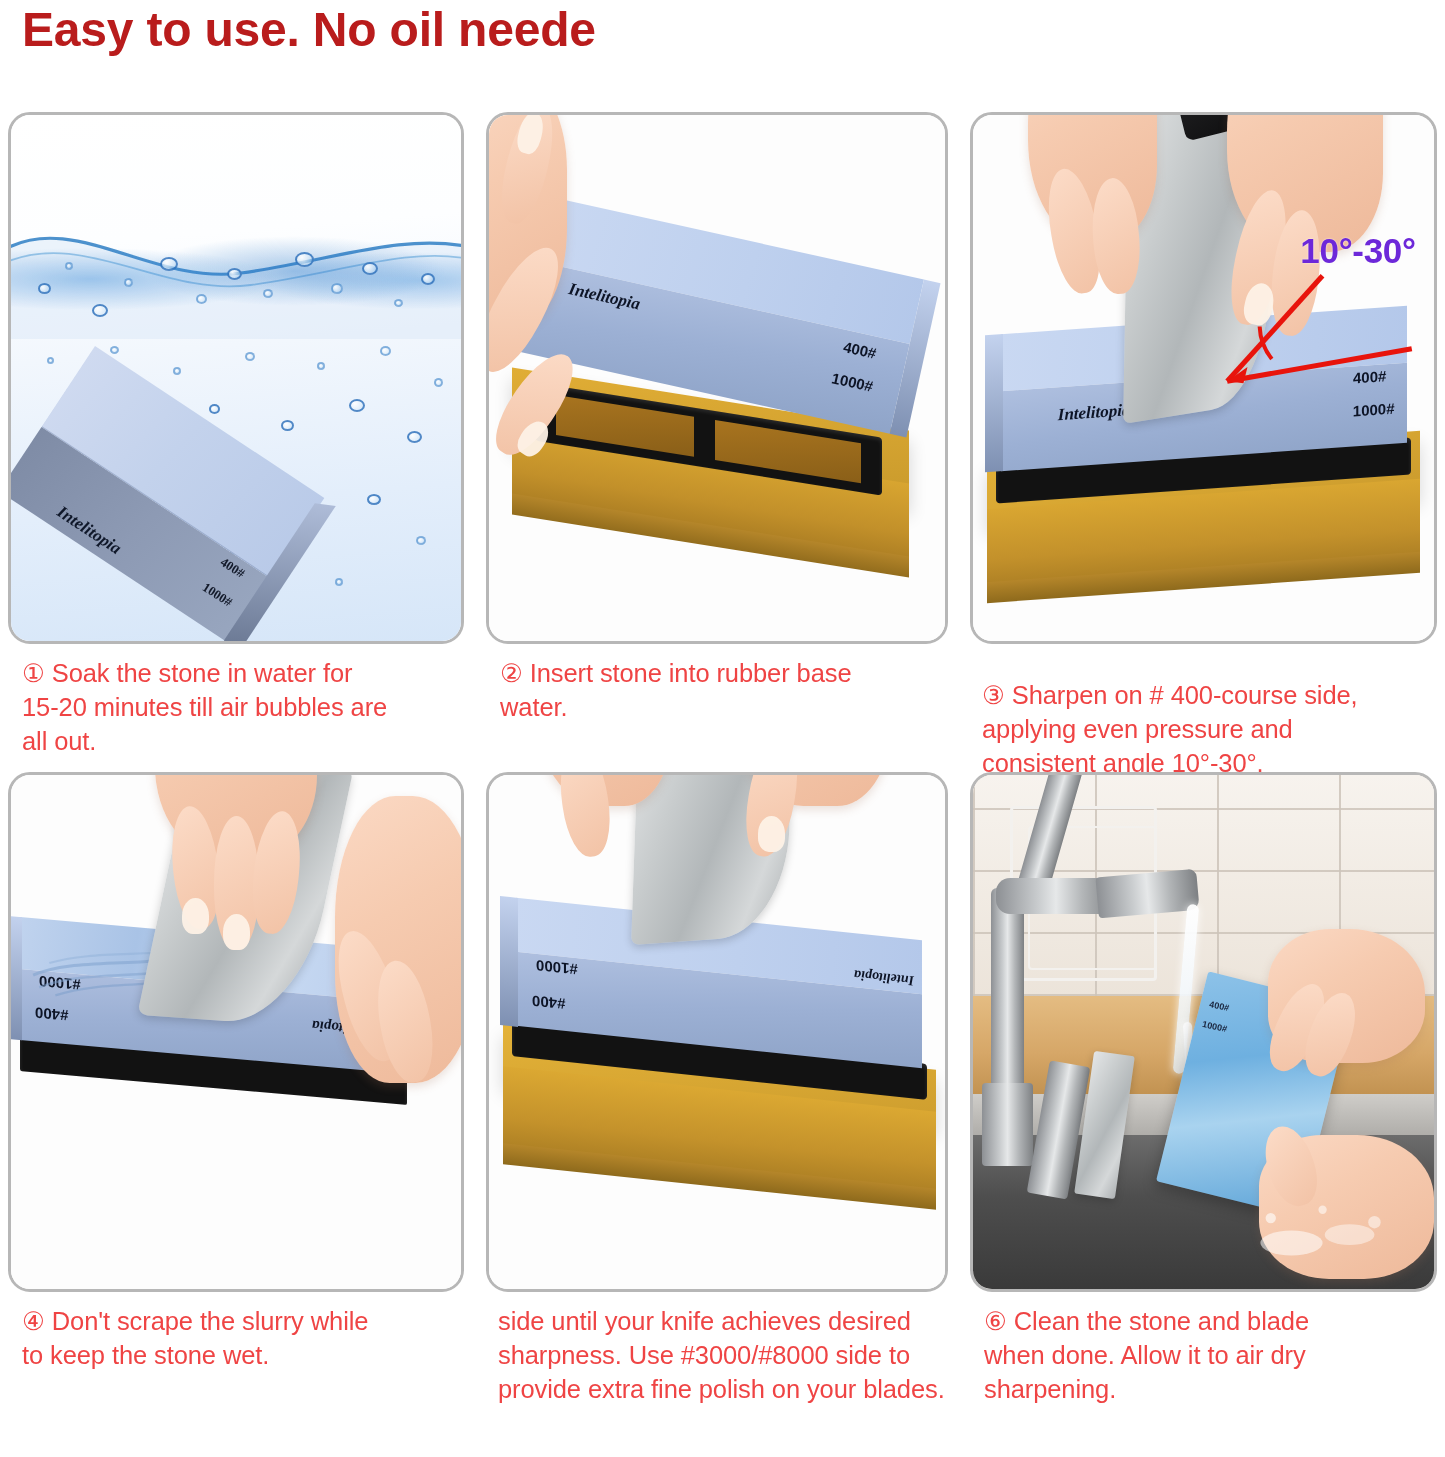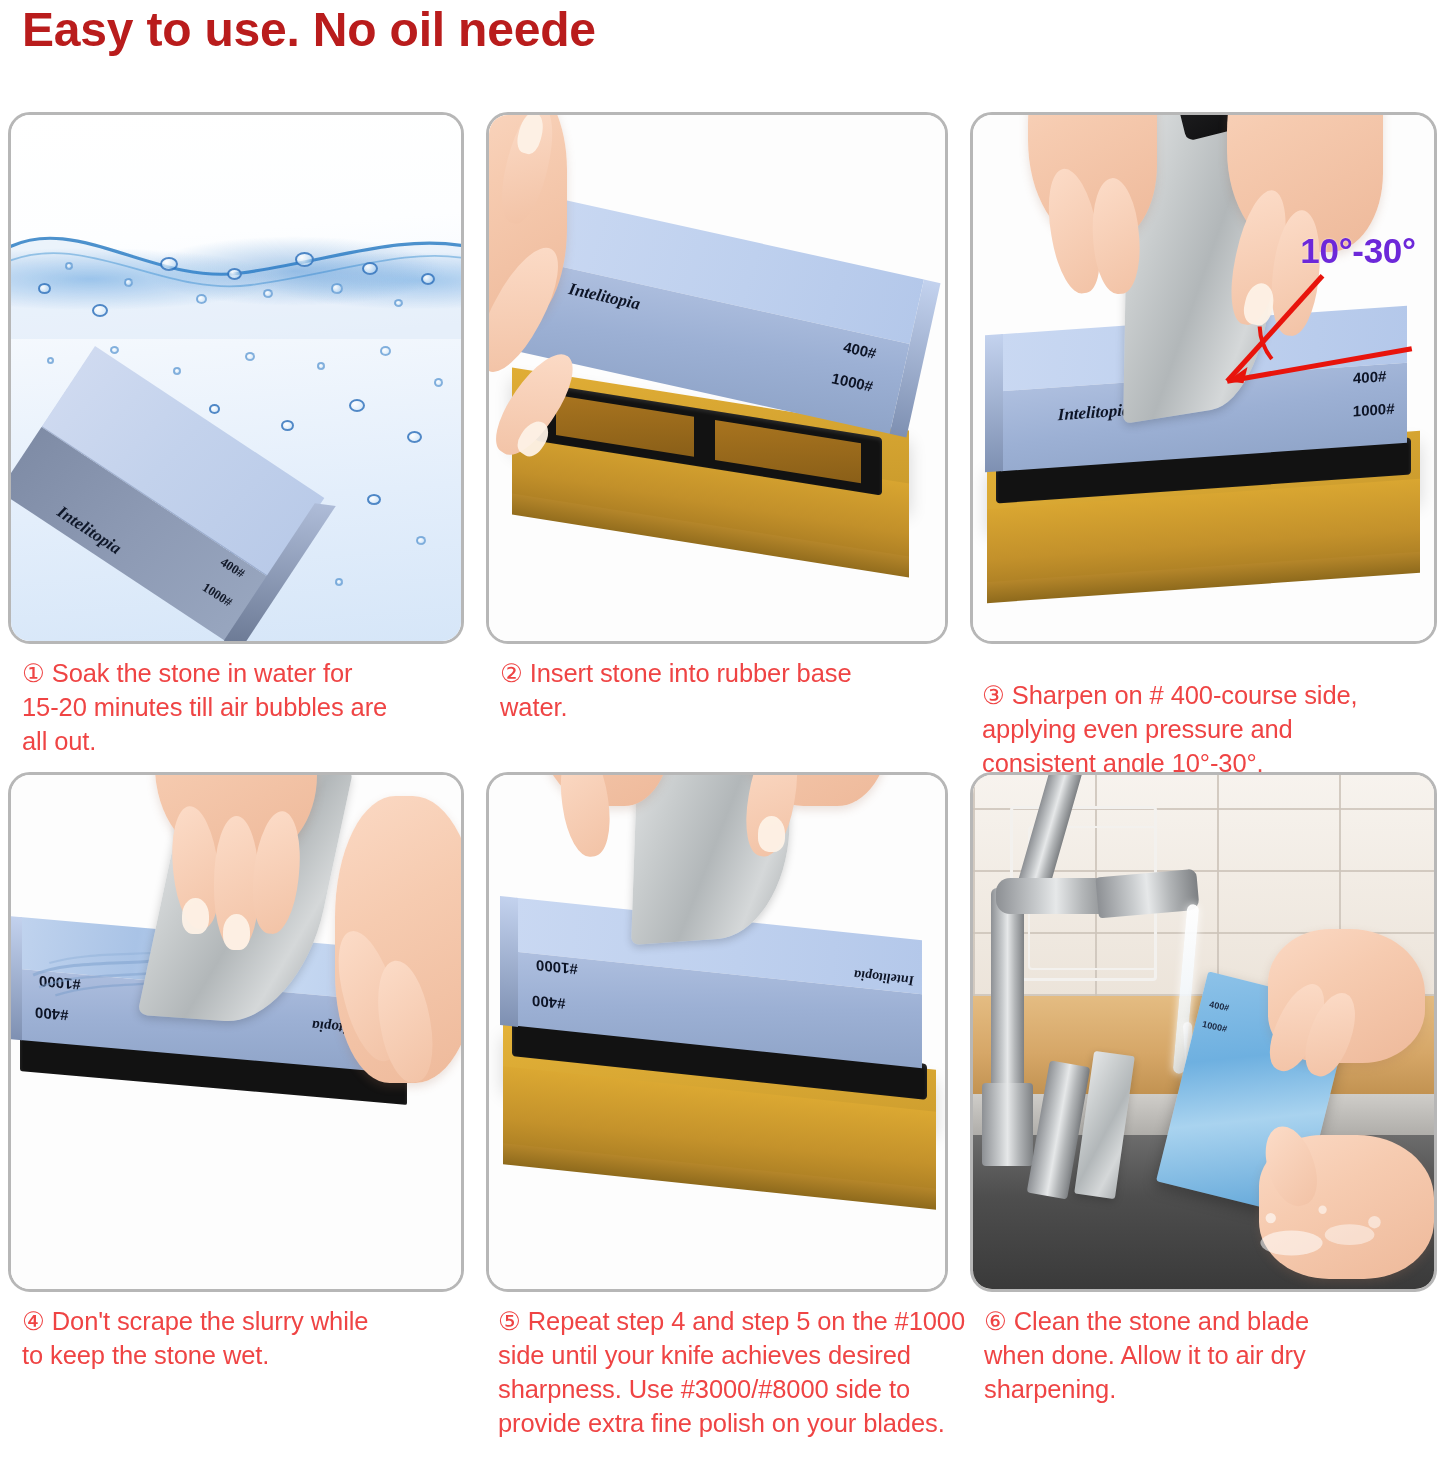--- a/index.html
+++ b/index.html
@@ -440,21 +440,20 @@
         <div class="hand" style="left:10%; top:-34%; width:30%; height:40%; border-radius:46% 38% 34% 48%;"></div>
         <div class="finger" style="left:16%; top:-6%; width:10%; height:22%; transform:rotate(-8deg);"></div>
       </div>
       <div>
         <div class="hand" style="left:54%; top:-38%; width:34%; height:44%; border-radius:48% 40% 34% 44%;"></div>
         <div class="finger" style="left:57%; top:-8%; width:10%; height:24%; transform:rotate(10deg);"></div>
         <div class="nail" style="left:59%; top:8%;  width:6%;  height:7%;"></div>
       </div>
     </div>
     <div class="caption" style="left:12px; top:533px; width:476px;">
-      <div>⑤ Repeat step 4 and step 5 on the #1000</div>
       <div>side until your knife achieves desired</div>
       <div>sharpness. Use #3000/#8000 side to</div>
       <div>provide extra fine polish on your blades.</div>
     </div>
   </div>
 
   <div class="cell" style="left:970px; top:772px; width:467px; height:680px;">
     <div class="panel" style="width:467px; height:520px;">
       <div class="sink-bg">
         <div class="tile-wall"></div>

